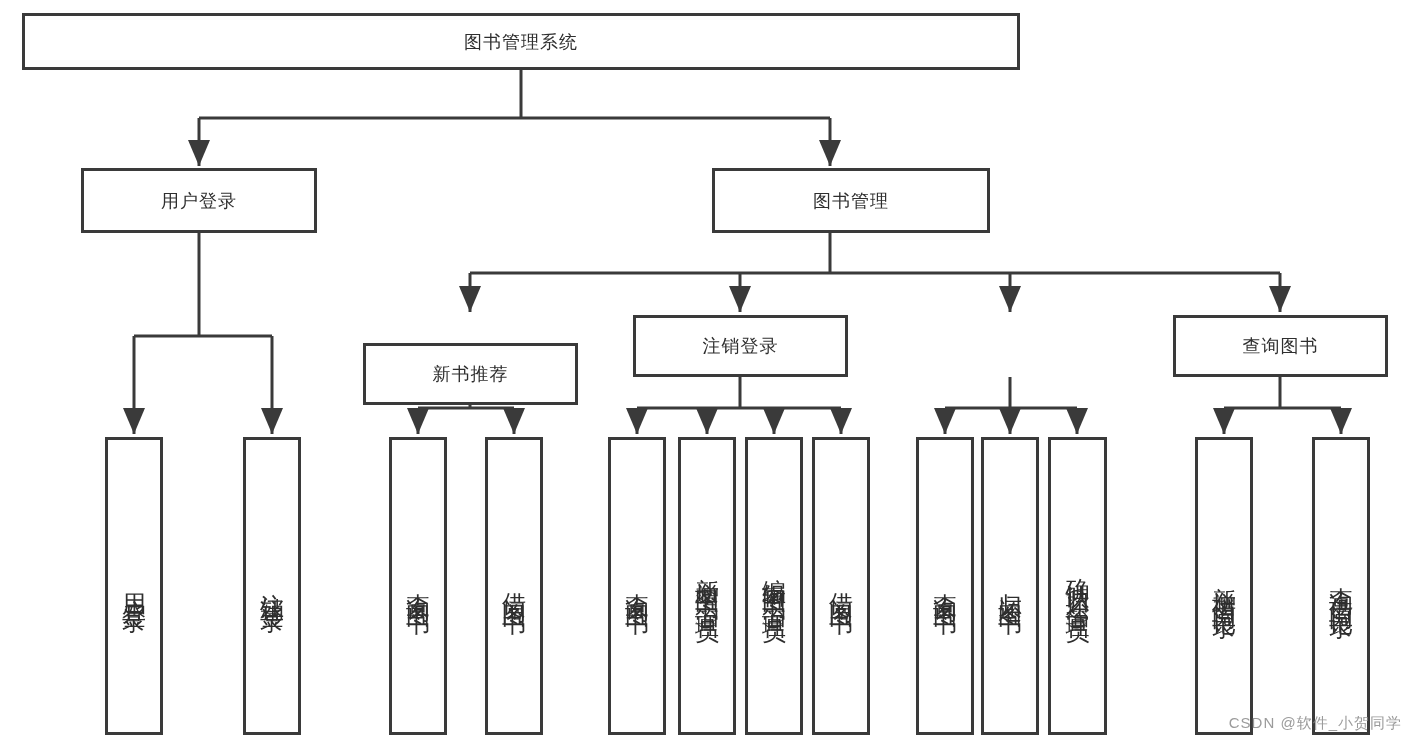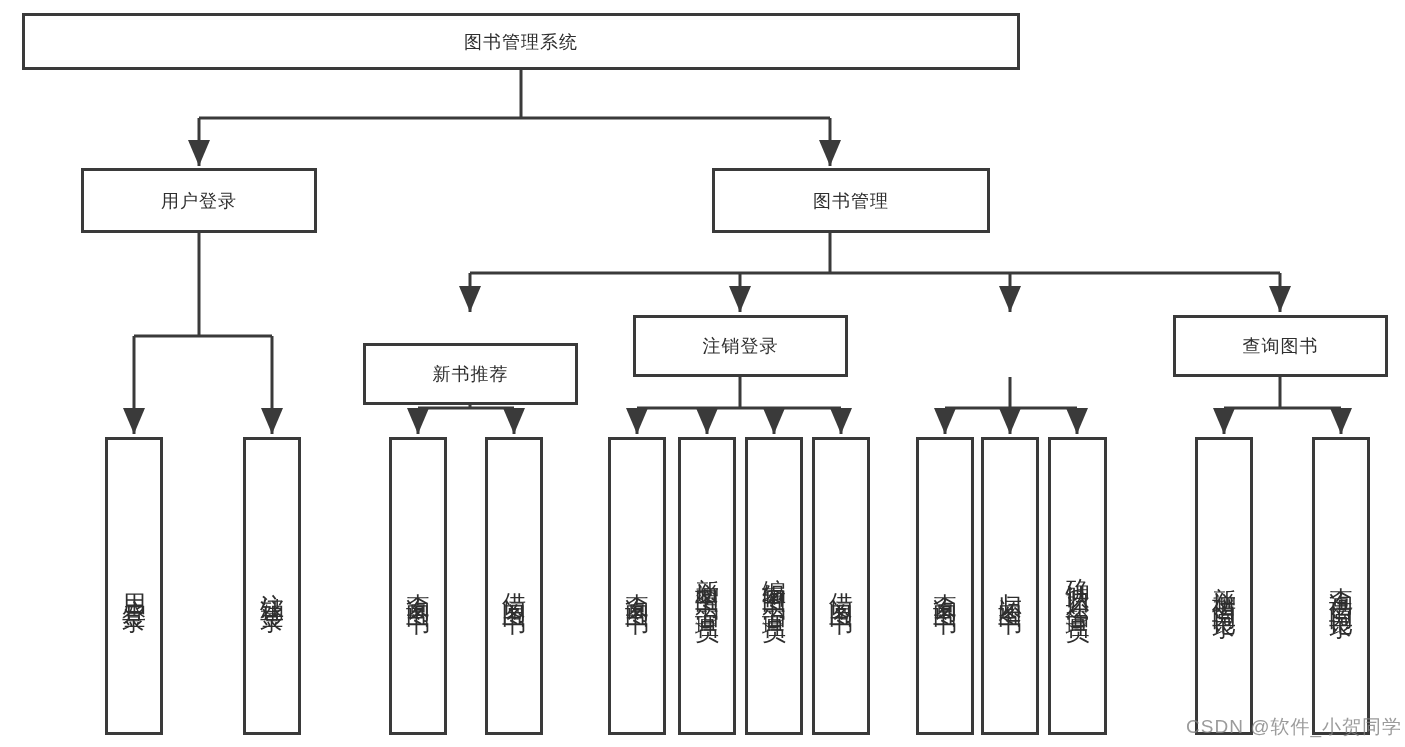--- a/index.html
+++ b/index.html
@@ -39,21 +39,21 @@
     text-orientation: mixed;
     font-size: 24px;
     letter-spacing: 6px;
     line-height: 1;
     white-space: nowrap;
   }
   .watermark {
     position: absolute;
     right: 3px;
     top: 714px;
-    font-size: 19px;
+    font-size: 15px;
     letter-spacing: 1px;
     color: rgba(130, 130, 130, 0.8);
     z-index: 5;
     white-space: nowrap;
   }
 </style>
 </head>
 <body>
 
 <div class="stage">

